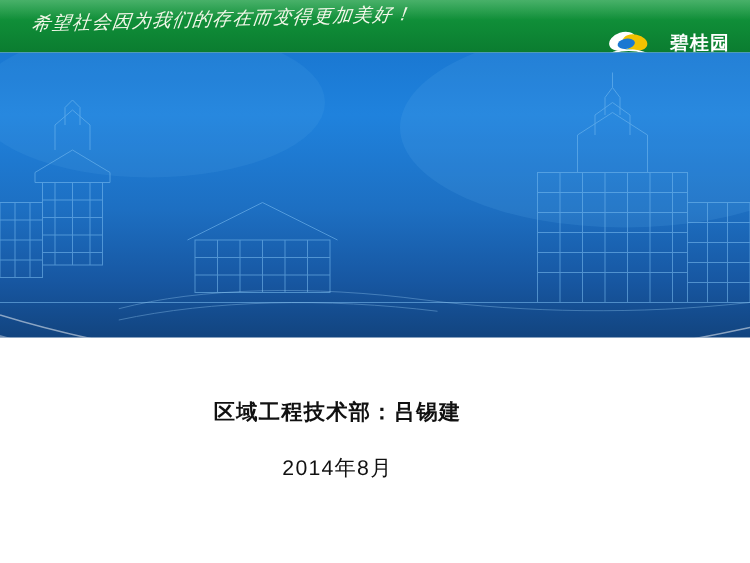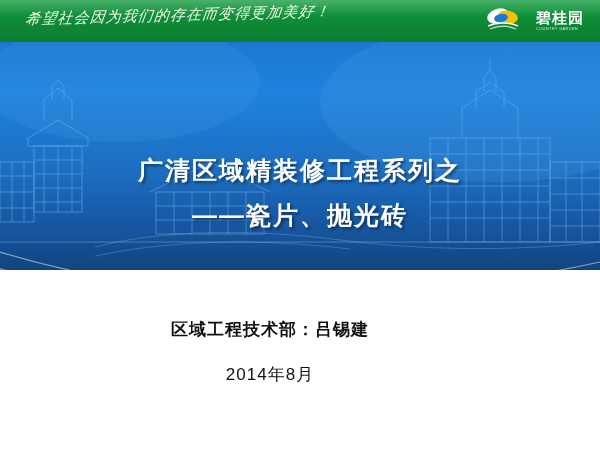--- a/index.html
+++ b/index.html
@@ -41,21 +41,21 @@
     color: #f2f7e8;
     font-family: "Liberation Serif", serif;
     font-size: 15px;
     font-style: italic;
     letter-spacing: 1px;
     white-space: nowrap;
     transform: skewX(-8deg) rotate(-1.5deg);
   }
   .logo-wrap {
     position: absolute;
-    right: 16px; top: 5px;
+    right: 16px; top: 22px;
     display: flex;
     align-items: center;
     gap: 15px;
   }
   .logo-mark { width: 36px; height: 30px; }
   .logo-text {
     display: flex;
     flex-direction: column;
     line-height: 1;
   }
@@ -208,23 +208,19 @@
 
     <div class="sweep">
       <svg width="600" height="110" viewBox="0 0 600 110">
         <path d="M0 58 C130 96, 330 110, 600 66 L600 110 L0 110 Z" fill="#ffffff"></path>
         <path d="M0 46 C140 86, 340 100, 600 54 L600 68 C330 112, 130 98, 0 60 Z" fill="#ffffff" opacity="0.38"></path>
         <path d="M0 30 C150 76, 360 92, 600 40" stroke="#ffffff" stroke-width="1.2" fill="none" opacity="0.5"></path>
       </svg>
     </div>
   </div>
 
-  <div class="title-block">
-    <div class="title-line1">广清区域精装修工程系列之</div>
-    <div class="title-line2">——瓷片、抛光砖</div>
-  </div>
 
   <div class="presenter-block">
     <div class="presenter">区域工程技术部：吕锡建</div>
     <div class="date">2014年8月</div>
   </div>
 
 </div>
 
 </body></html>

